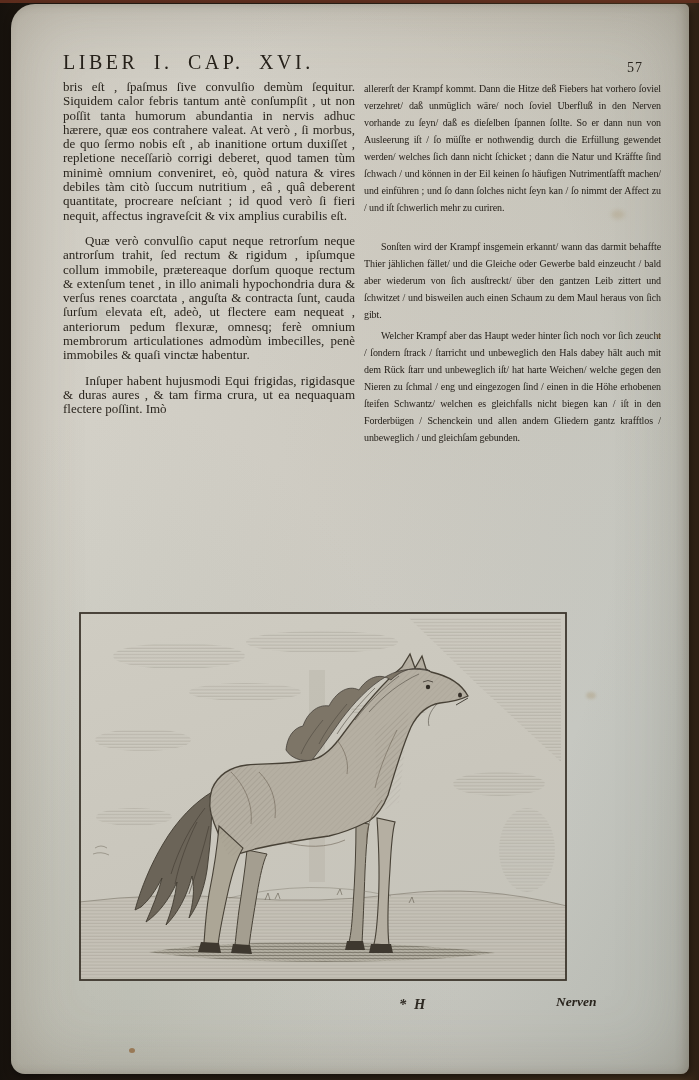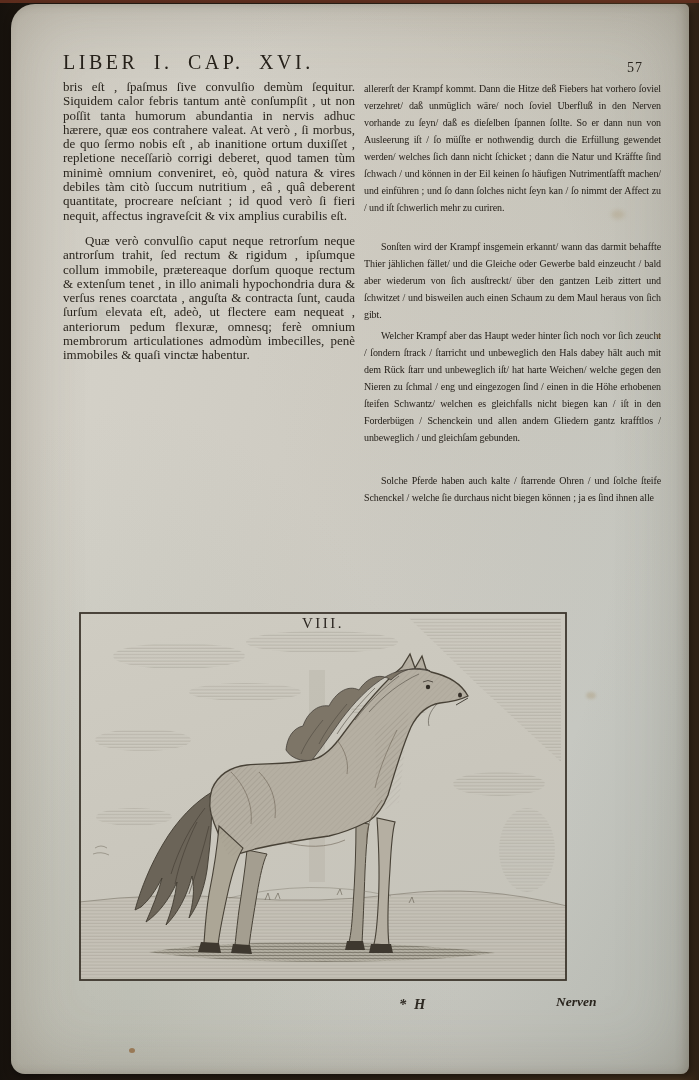--- a/index.html
+++ b/index.html
@@ -69,26 +69,26 @@
 
 <div class="paper">
 
   <div class="header-title">LIBER I. CAP. XVI.</div>
   <div class="page-number">57</div>
 
   <div class="columns">
     <div class="col col-latin">
       <p class="para p1">bris eſt , ſpaſmus ſive convulſio demùm ſequitur. Siquidem calor febris tantum antè conſumpſit , ut non poſſit tanta humorum abundantia in nervis adhuc hærere, quæ eos contrahere valeat. At verò , ſi morbus, de quo ſermo nobis eſt , ab inanitione ortum duxiſſet , repletione neceſſariò corrigi deberet, quod tamen tùm minimè omnium conveniret, eò, quòd natura &amp; vires debiles tàm citò ſuccum nutritium , eâ , quâ deberent quantitate, procreare neſciant ; id quod verò ſi fieri nequit, affectus ingraveſcit &amp; vix amplius curabilis eſt.</p>
       <p class="para indent p3">Quæ verò convulſio caput neque retrorſum neque antrorſum trahit, ſed rectum &amp; rigidum , ipſumque collum immobile, prætereaque dorſum quoque rectum &amp; extenſum tenet , in illo animali hypochondria dura &amp; verſus renes coarctata , anguſta &amp; contracta ſunt, cauda ſurſum elevata eſt, adeò, ut flectere eam nequeat , anteriorum pedum flexuræ, omnesq; ferè omnium membrorum articulationes admodùm imbecilles, penè immobiles &amp; quaſi vinctæ habentur.</p>
+      <p class="para indent p4">Inſuper habent hujusmodi Equi frigidas, rigidasque &amp; duras aures , &amp; tam firma crura, ut ea nequaquam flectere poſſint. Imò</p>
     </div>
     <div class="col col-german">
       <p class="para p1">allererſt der Krampf kommt. Dann die Hitze deß Fiebers hat vorhero ſoviel verzehret/ daß unmüglich wäre/ noch ſoviel Uberfluß in den Nerven vorhande zu ſeyn/ daß es dieſelben ſpannen ſollte. So er dann nun von Ausleerung iſt / ſo müſſte er nothwendig durch die Erfüllung gewendet werden/ welches ſich dann nicht ſchicket ; dann die Natur und Kräffte ſind ſchwach / und können in der Eil keinen ſo häufigen Nutrimentſafft machen/ und einführen ; und ſo dann ſolches nicht ſeyn kan / ſo nimmt der Affect zu / und iſt ſchwerlich mehr zu curiren.</p>
       <p class="para indent p2">Sonſten wird der Krampf insgemein erkannt/ wann das darmit behaffte Thier jählichen fället/ und die Gleiche oder Gewerbe bald einzeucht / bald aber wiederum von ſich ausſtreckt/ über den gantzen Leib zittert und ſchwitzet / und bisweilen auch einen Schaum zu dem Maul heraus von ſich gibt.</p>
       <p class="para indent p3">Welcher Krampf aber das Haupt weder hinter ſich noch vor ſich zeucht / ſondern ſtrack / ſtarricht und unbeweglich den Hals dabey hält auch mit dem Rück ſtarr und unbeweglich iſt/ hat harte Weichen/ welche gegen den Nieren zu ſchmal / eng und eingezogen ſind / einen in die Höhe erhobenen ſteifen Schwantz/ welchen es gleichfalls nicht biegen kan / iſt in den Forderbügen / Schenckein und allen andern Gliedern gantz krafftlos / unbeweglich / und gleichſam gebunden.</p>
-      <p class="para indent p4">Solche Pferde haben auch kalte / ſtarrende Ohren / und ſolche ſteife Schenckel / welche ſie durchaus nicht biegen können ; ja es ſind ihnen alle</p>
     </div>
   </div>
 
   <div class="figure">
     <svg width="488" height="369" viewBox="0 0 488 369" xmlns="http://www.w3.org/2000/svg">
       <defs>
         <pattern id="hatchH" width="6" height="3.2" patternUnits="userSpaceOnUse">
           <line x1="0" y1="1" x2="6" y2="1" stroke="#6e685b" stroke-width="0.55"></line>
         </pattern>
         <pattern id="hatchD" width="4" height="4" patternUnits="userSpaceOnUse" patternTransform="rotate(45)">
@@ -162,21 +162,20 @@
           <path d="M180,160 C192,172 198,188 196,206"></path>
         </g>
 
         <path d="M389,84 C383,73 370,64 352,60 L347,57 L343,44 L336,56 L331,42 L323,55 C305,70 283,96 264,122 C254,136 246,144 236,147 C210,153 186,151 168,153 C151,155 139,163 133,177 C129,189 130,199 135,211 C141,226 145,236 150,244 C158,243 166,240 176,237 C202,231 228,227 250,224 C268,220 280,214 290,209 C299,203 305,193 309,183 C315,163 322,138 332,115 C339,101 349,93 361,91 C371,90 381,88 389,84 Z" fill="url(#hatchD)" opacity="0.22"></path>
         <ellipse cx="162" cy="192" rx="34" ry="38" fill="url(#hatchD)" opacity="0.22"></ellipse>
         <polygon points="296,120 330,96 320,190 298,202" fill="url(#hatchD)" opacity="0.26"></polygon>
       </g>
 
       <rect x="1" y="1" width="486" height="367" fill="none" stroke="#3c362d" stroke-width="1.8"></rect>
     </svg>
-    <div class="figure-label">VIII.</div>
   </div>
 
   <div class="footer">
     <span class="signature-mark">* H</span>
     <span class="catchword">Nerven</span>
   </div>
 
   <div class="faint-stamp"></div>
 
   <div class="stain s1"></div>

